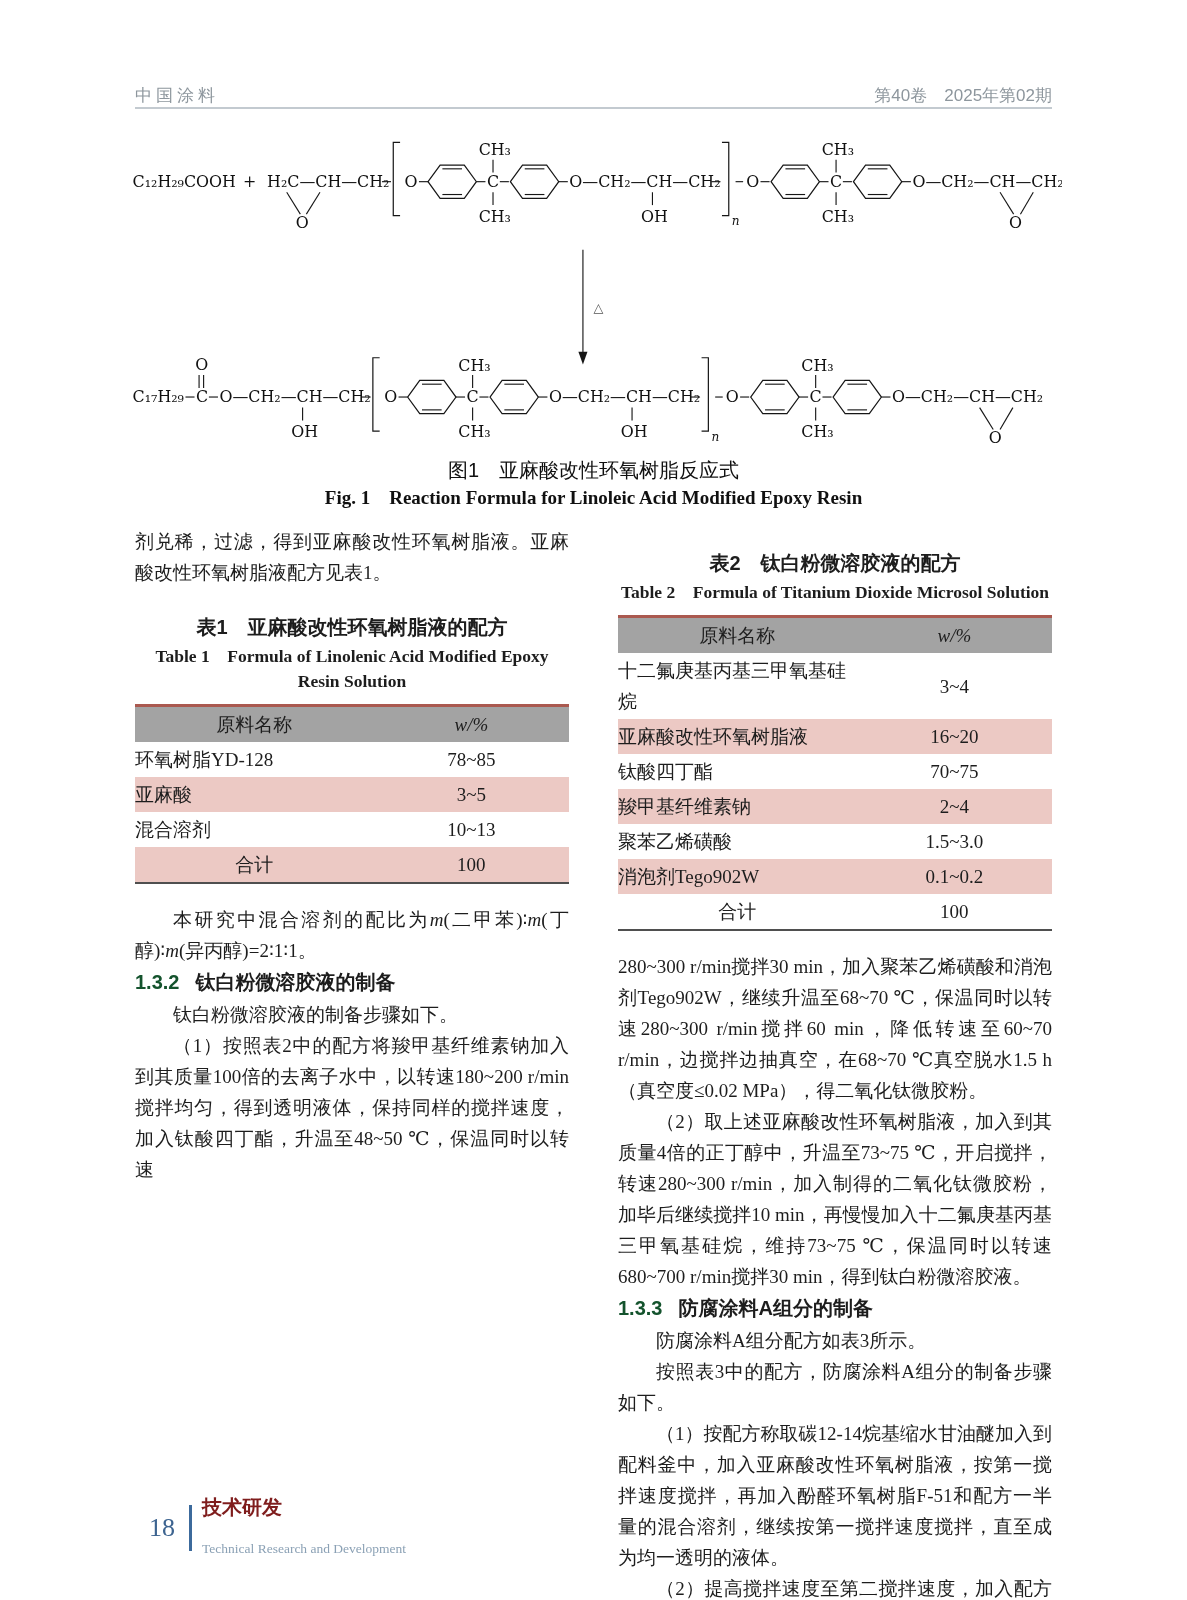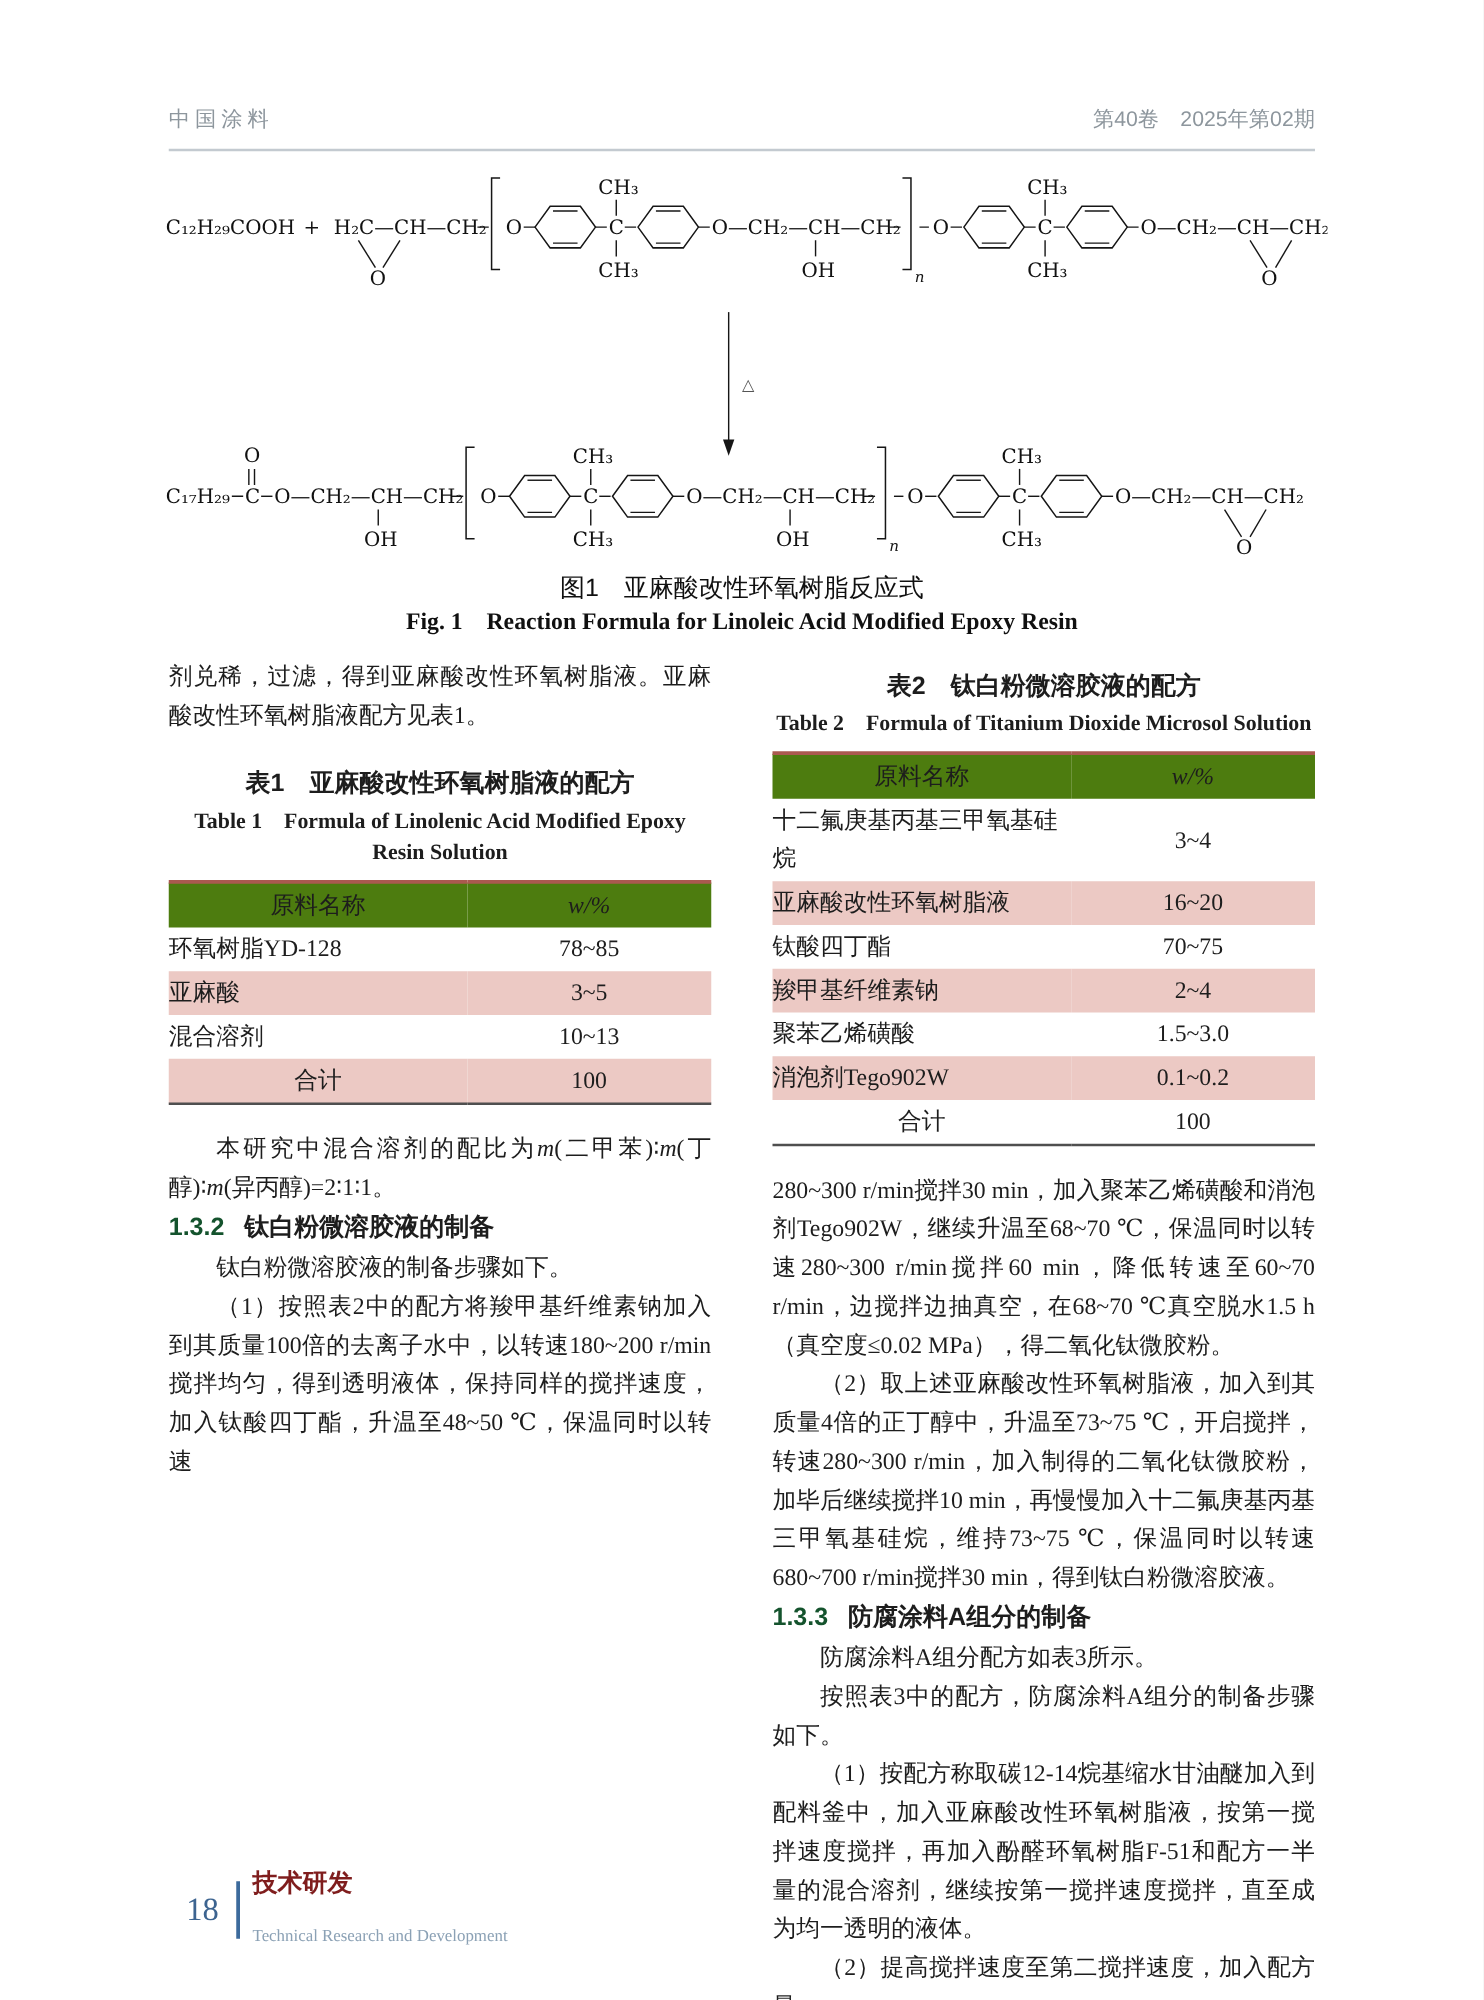--- a/index.html
+++ b/index.html
@@ -8,21 +8,21 @@
     background:#ffffff; overflow:hidden;
     font-family:"Liberation Serif","DejaVu Serif",serif; color:#1d1d1d;
   }
 
   
   .pagehead {
     position:absolute; left:135px; right:135px; top:84px;
     display:flex; justify-content:space-between; align-items:flex-end;
     font-family:"Liberation Sans","DejaVu Sans",sans-serif;
     font-size:17px; color:#8d969d;
-    padding-bottom:12px; border-bottom:2px solid #c3cad0;
+    border-bottom:2px solid #c3cad0;
   }
   .pagehead .journal { letter-spacing:4px; }
 
   
   .figwrap { position:absolute; left:122px; top:130px; width:940px; height:324px; }
   .figwrap svg { width:100%; height:100%; }
   svg text { font-family:"DejaVu Serif","Liberation Serif",serif; font-size:21px; fill:#111; }
   svg text.subn { font-size:16px; font-style:italic; }
   svg text.delta { font-size:17px; fill:#555; }
   svg .bond { stroke:#161616; stroke-width:1.5; fill:none; }
@@ -41,29 +41,29 @@
   
   .col { position:absolute; width:434px; font-size:19px; line-height:31px; text-align:justify; }
   .col-left { left:135px; top:526px; }
   .col-right { left:618px; top:526px; }
   .col p { margin:0; }
   .indent { text-indent:2em; }
   .m-ital { font-style:italic; }
 
   
   .tbl-block { margin:24px 0 20px; }
-  .col-right .tbl-block { margin-top:8px; }
+  .col-right .tbl-block { margin-top:22px; }
   .tbl-title-zh {
     text-align:center; font-family:"Liberation Sans","DejaVu Sans",sans-serif;
     font-weight:700; font-size:20px; line-height:30px; text-indent:0;
   }
   .tbl-title-en { text-align:center; font-weight:700; font-size:17.5px; line-height:25px; margin:2px 0 10px; text-indent:0; }
   .tbl-title-en.nowrap { white-space:nowrap; }
   table.data { width:100%; border-collapse:collapse; border-top:3px solid #aa594f; border-bottom:2px solid #4f4f4f; font-size:19px; }
-  table.data thead tr { background:#4d7c0f; }
+  table.data thead tr { background:#a3a3a3; }
   table.data tbody tr:nth-child(even) { background:#ecc9c4; }
   table.data th, table.data td { font-weight:normal; padding:2px 0; height:27px; }
   th.name { width:55%; text-align:center; }
   td.name { width:55%; text-align:left; padding-left:12px; }
   td.name.total { text-align:center; padding-left:0; }
   th.val, td.val { width:45%; text-align:center; }
   .wpct { font-style:italic; }
 
   
   .sec { margin:1px 0; font-family:"Liberation Sans","DejaVu Sans",sans-serif; font-weight:600; font-size:20px; line-height:31px; text-align:left; }

